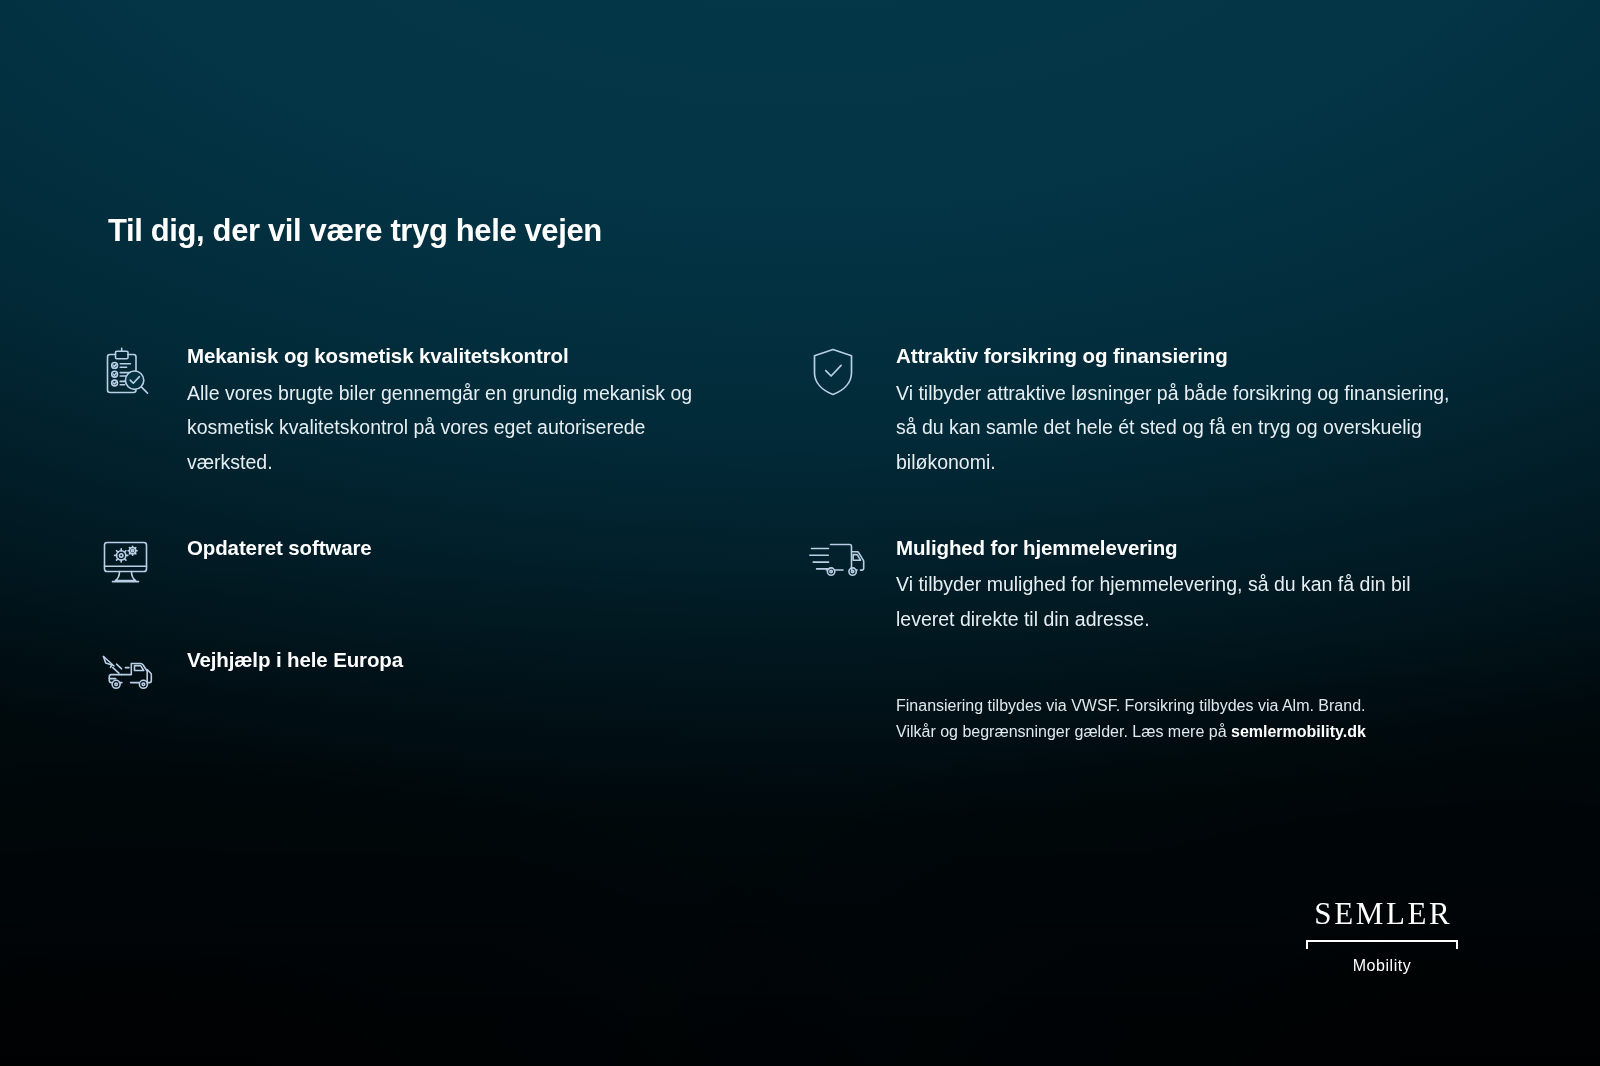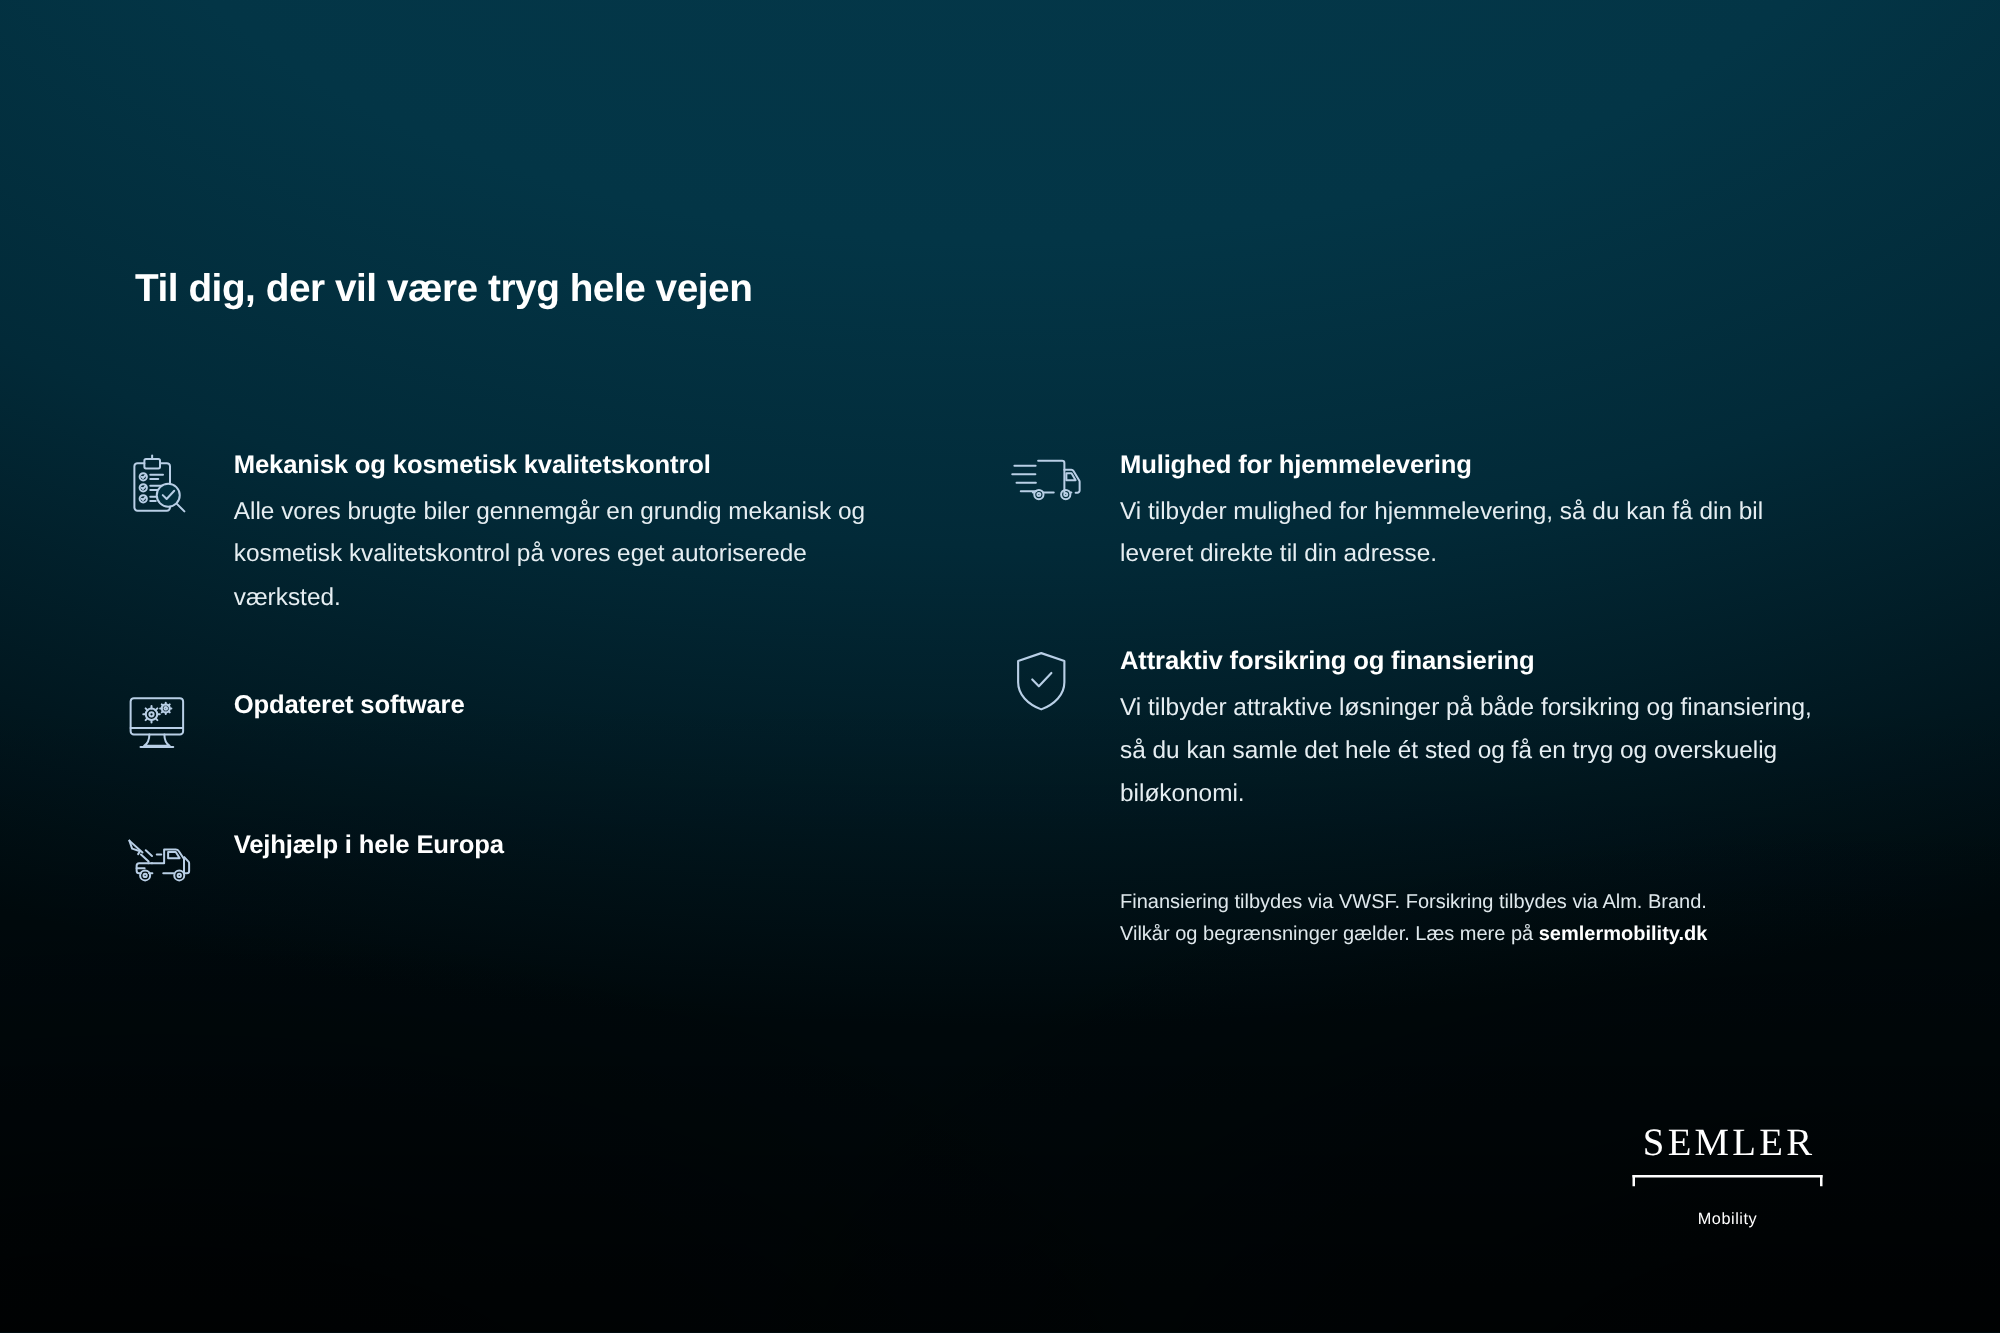--- a/index.html
+++ b/index.html
@@ -49,21 +49,20 @@
     white-space: nowrap;
   }
 
   .columns {
     position: absolute;
     left: 100px;
     top: 344px;
     width: 1400px;
     display: flex;
     gap: 58px;
-    margin-top: 16px;
   }
   .col {
     width: 651px;
   }
 
   .feature {
     display: flex;
     align-items: flex-start;
     margin-bottom: 56px;
   }
@@ -146,22 +145,22 @@
   .logo-rule .cap {
     position: absolute;
     top: 0;
     width: 2px;
     height: 9px;
     background: #ffffff;
   }
   .logo-rule .cap.left { left: 0; }
   .logo-rule .cap.right { right: 0; }
   .logo-sub {
-    margin-top: 19px;
-    font-size: 13px;
+    margin-top: 9px;
+    font-size: 16px;
     letter-spacing: 0.035em;
     color: #ffffff;
     line-height: 1;
   }
 </style>
 </head>
 <body>
 
 <div class="stage">
   <div class="content">
@@ -243,52 +242,52 @@
             <div class="feature-title">Vejhjælp i hele Europa</div>
           </div>
         </div>
 
       </div>
 
       <div class="col col-right">
 
         <div class="feature">
           <div class="feature-icon">
+            <svg width="48" height="52" viewBox="0 0 48 52" fill="none" stroke="#b9cfe6" stroke-width="1.7" stroke-linecap="round" stroke-linejoin="round">
+              <path d="M24 3.5L5.5 9.8v16.9c0 9.9 7.6 17.6 18.5 21.8 10.9-4.2 18.5-11.9 18.5-21.8V9.8z"></path>
+              <path d="M16.8 24.6l5.3 5.4 10-10.6"></path>
+            </svg>
+          </div>
+          <div class="feature-body">
+            <div class="feature-title">Attraktiv forsikring og finansiering</div>
+            <p class="feature-text">Vi tilbyder attraktive løsninger på både forsikring og finansiering, så du kan samle det hele ét sted og få en tryg og overskuelig biløkonomi.</p>
+          </div>
+        </div>
+
+        <div class="feature">
+          <div class="feature-icon">
             <svg width="60" height="44" viewBox="0 0 60 44" fill="none" stroke="#b9cfe6" stroke-width="1.6" stroke-linecap="round" stroke-linejoin="round">
               <path d="M2.5 10.5h17M0.8 17.3h18.5M4.2 24.1h15.5M7.6 30.9h12.4"></path>
               <path d="M21.5 6.5h19.2a1.8 1.8 0 0 1 1.8 1.8v23.6"></path>
               <path d="M18.2 32h-0.9"></path>
               <path d="M42.5 13.8h5.6a2 2 0 0 1 1.7 1l4.6 7.6a2 2 0 0 1 .3 1v6.9a1.8 1.8 0 0 1-1.8 1.8h-1.4"></path>
               <path d="M44.1 16.6h4.1l3.3 5.6h-7.4z"></path>
               <path d="M25.6 32h8.4M47 32h1.1"></path>
               <circle cx="22.1" cy="33.6" r="3.7"></circle>
               <circle cx="22.1" cy="33.6" r="1.2"></circle>
               <circle cx="43.6" cy="33.6" r="3.7"></circle>
               <circle cx="43.6" cy="33.6" r="1.2"></circle>
             </svg>
           </div>
           <div class="feature-body">
             <div class="feature-title">Mulighed for hjemmelevering</div>
             <p class="feature-text">Vi tilbyder mulighed for hjemmelevering, så du kan få din bil leveret direkte til din adresse.</p>
           </div>
         </div>
 
-        <div class="feature">
-          <div class="feature-icon">
-            <svg width="48" height="52" viewBox="0 0 48 52" fill="none" stroke="#b9cfe6" stroke-width="1.7" stroke-linecap="round" stroke-linejoin="round">
-              <path d="M24 3.5L5.5 9.8v16.9c0 9.9 7.6 17.6 18.5 21.8 10.9-4.2 18.5-11.9 18.5-21.8V9.8z"></path>
-              <path d="M16.8 24.6l5.3 5.4 10-10.6"></path>
-            </svg>
-          </div>
-          <div class="feature-body">
-            <div class="feature-title">Attraktiv forsikring og finansiering</div>
-            <p class="feature-text">Vi tilbyder attraktive løsninger på både forsikring og finansiering, så du kan samle det hele ét sted og få en tryg og overskuelig biløkonomi.</p>
-          </div>
-        </div>
-
         <div class="fineprint">
           <div>Finansiering tilbydes via VWSF. Forsikring tilbydes via Alm. Brand.</div>
           <div><span>Vilkår og begrænsninger gælder. Læs mere på </span><b>semlermobility.dk</b></div>
         </div>
 
       </div>
     </div>
 
     <div class="logo">
       <div class="logo-word">SEMLER</div>

